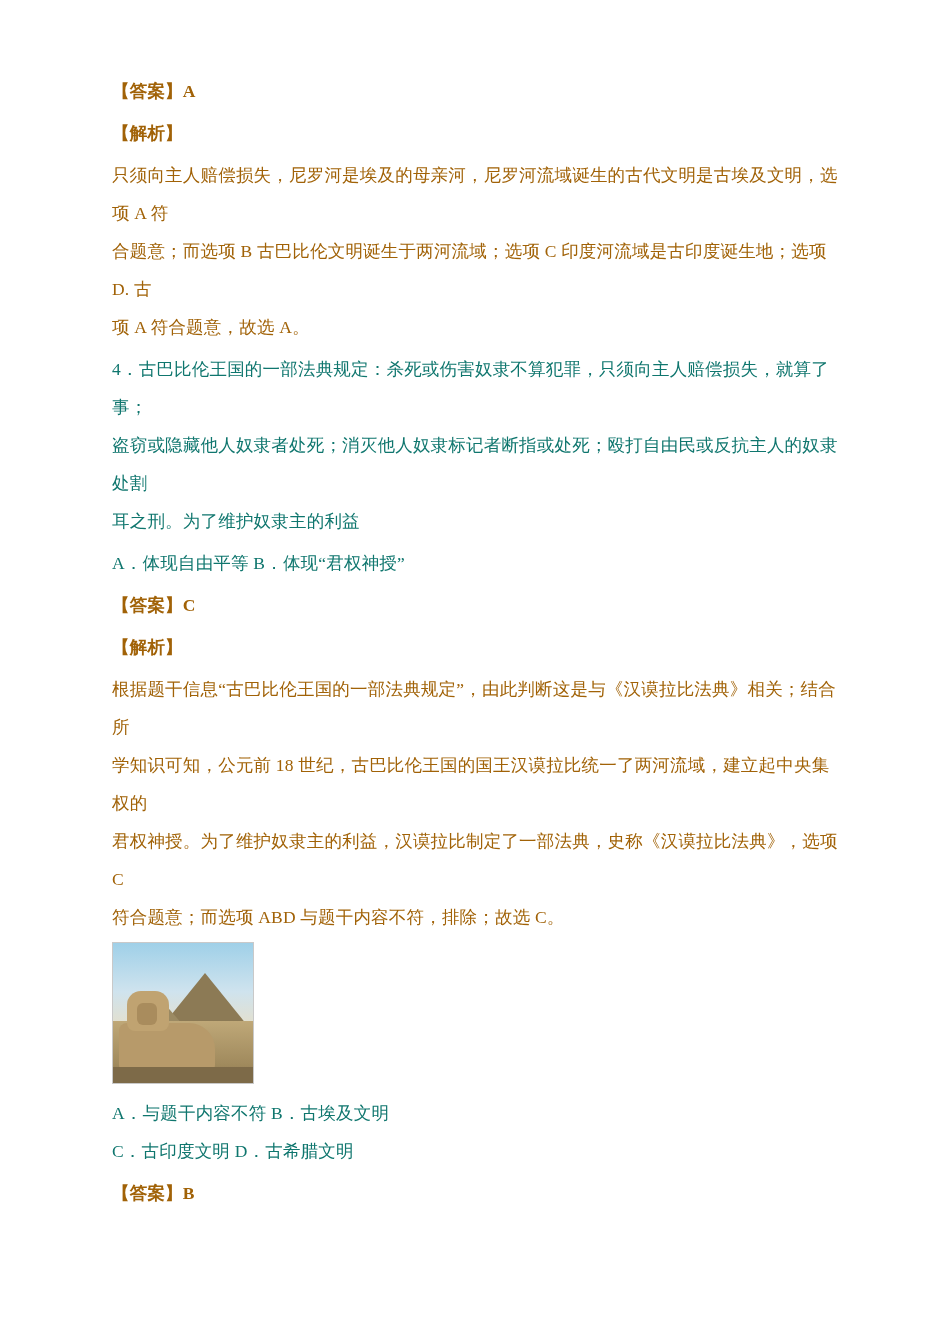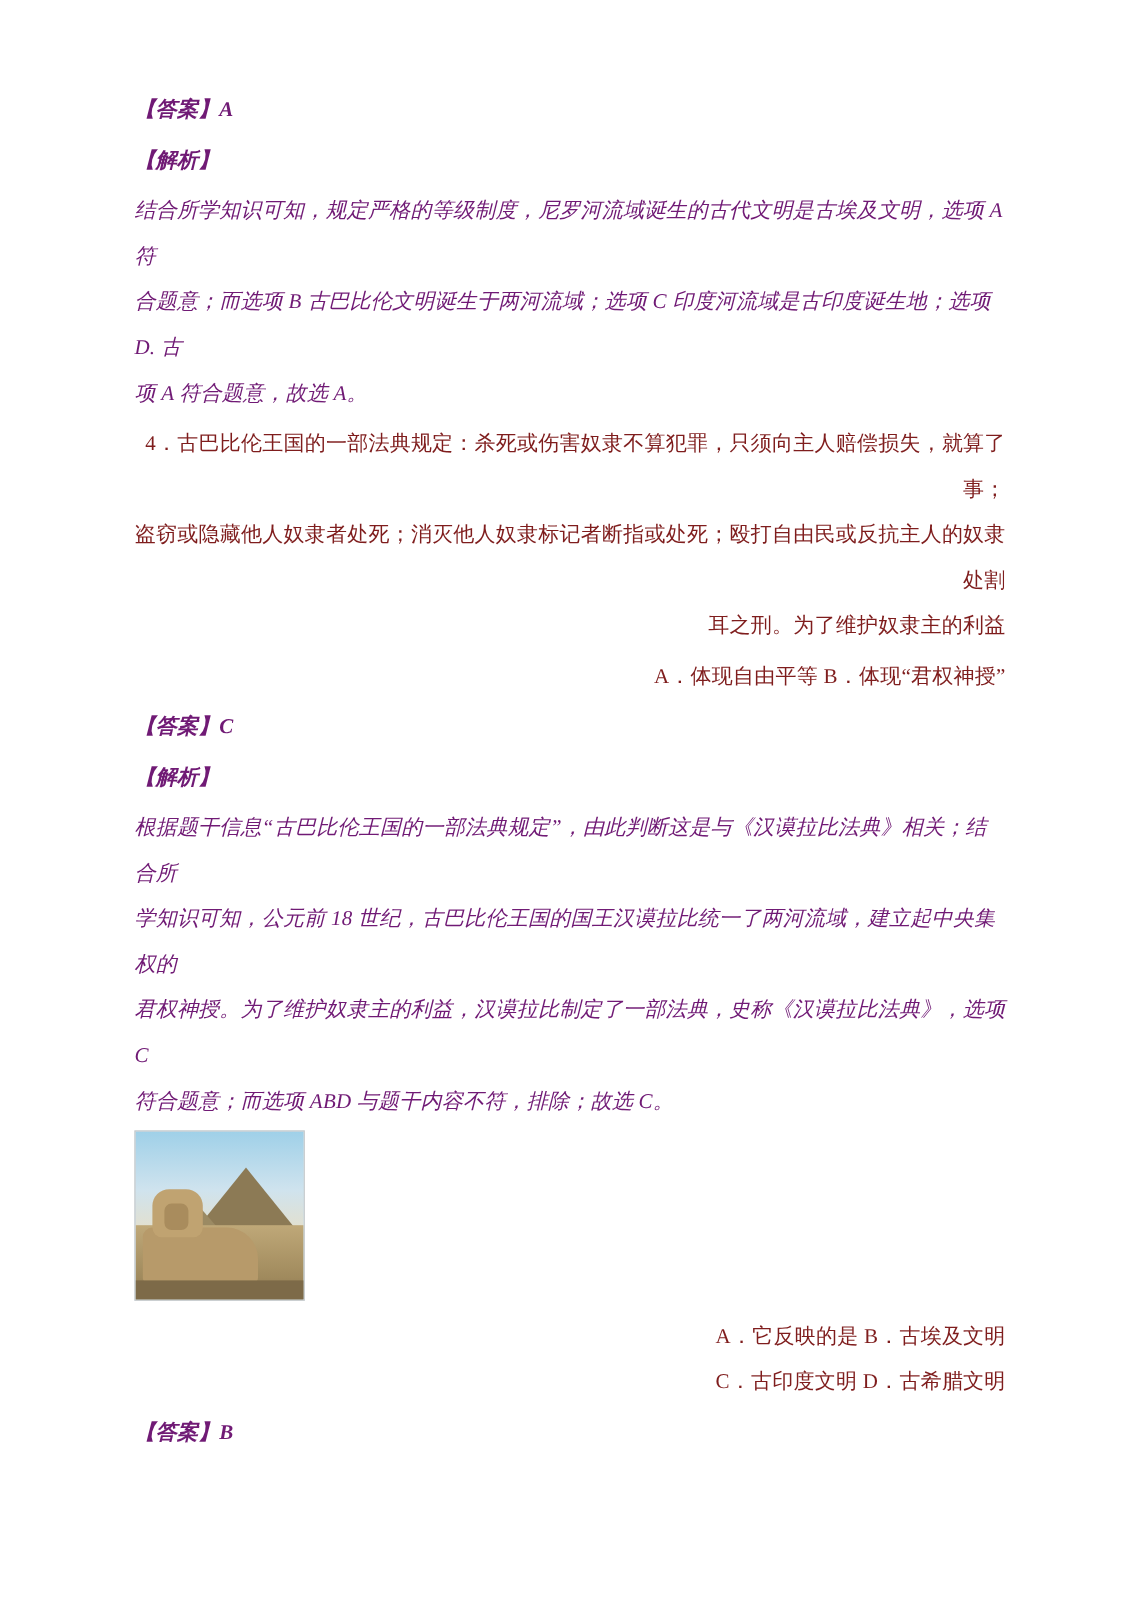--- a/index.html
+++ b/index.html
@@ -25,26 +25,24 @@
   .block {
     margin: 0 0 4px 0;
   }
   .line {
     font-size: 17.5px;
     line-height: 38px;
     letter-spacing: 0.2px;
     white-space: pre-wrap;
   }
   .red {
-    color: #701a75;
-    font-style: italic;
+    color: #a16207;
   }
   .black {
-    color: #7f1d1d;
-    text-align: right;
+    color: #0f766e;
   }
   .answer-label {
     font-weight: bold;
   }
   .q-line {
     text-indent: 0;
   }
   .figure {
     margin: 6px 0 10px 0;
     width: 140px;
@@ -128,21 +126,21 @@
 
   <div class="block">
     <div class="line red answer-label">【答案】A</div>
   </div>
 
   <div class="block">
     <div class="line red answer-label">【解析】</div>
   </div>
 
   <div class="block">
-    <div class="line red">结合所学知识可知，规定严格的等级制度，尼罗河流域诞生的古代文明是古埃及文明，选项 A 符</div>
+    <div class="line red">只须向主人赔偿损失，尼罗河是埃及的母亲河，尼罗河流域诞生的古代文明是古埃及文明，选项 A 符</div>
     <div class="line red">合题意；而选项 B 古巴比伦文明诞生于两河流域；选项 C 印度河流域是古印度诞生地；选项 D. 古</div>
     <div class="line red">项 A 符合题意，故选 A。</div>
   </div>
 
   <div class="block">
     <div class="line black q-line">4．古巴比伦王国的一部法典规定：杀死或伤害奴隶不算犯罪，只须向主人赔偿损失，就算了事；</div>
     <div class="line black">盗窃或隐藏他人奴隶者处死；消灭他人奴隶标记者断指或处死；殴打自由民或反抗主人的奴隶处割</div>
     <div class="line black">耳之刑。为了维护奴隶主的利益</div>
   </div>
 
@@ -171,21 +169,21 @@
     <div class="fig-pyramid"></div>
     <div class="fig-pyramid2"></div>
     <div class="fig-ground"></div>
     <div class="fig-sphinx-body"></div>
     <div class="fig-sphinx-head"></div>
     <div class="fig-sphinx-face"></div>
     <div class="fig-shadow"></div>
   </div>
 
   <div class="block">
-    <div class="line black">A．它反映的是 B．古埃及文明</div>
+    <div class="line black">A．与题干内容不符 B．古埃及文明</div>
     <div class="line black">C．古印度文明 D．古希腊文明</div>
   </div>
 
   <div class="block">
     <div class="line red answer-label">【答案】B</div>
   </div>
 
 </div>
 
 </body></html>

